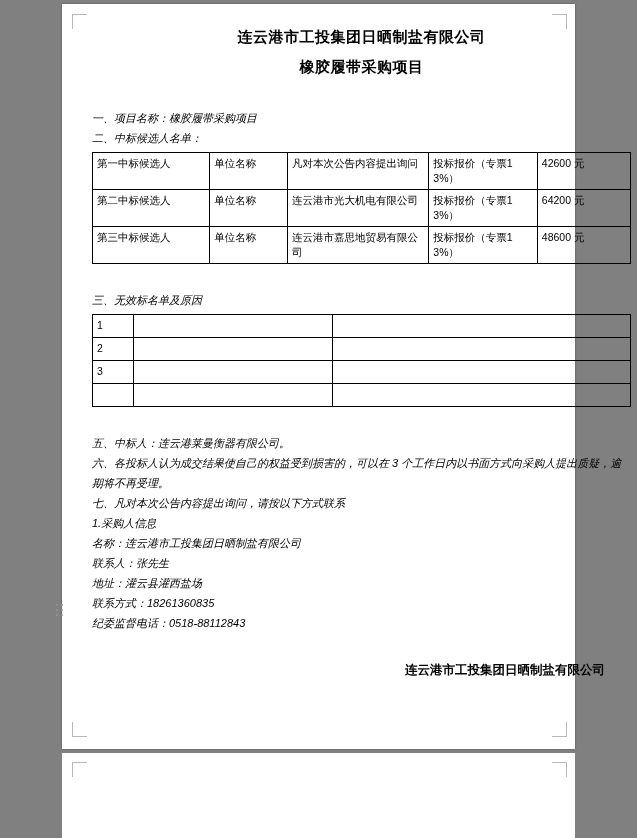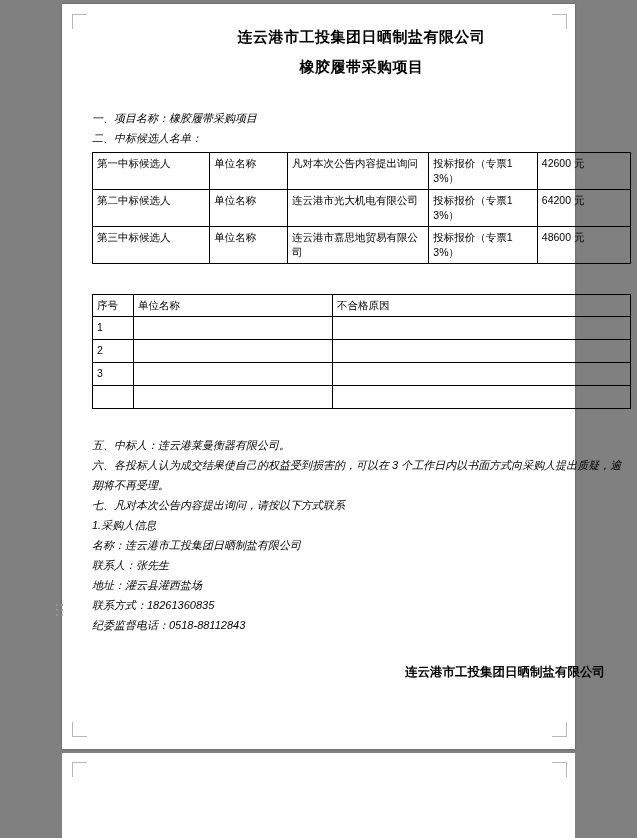--- a/index.html
+++ b/index.html
@@ -176,28 +176,24 @@
             <td>单位名称</td>
             <td>连云港市嘉思地贸易有限公司</td>
             <td>投标报价（专票13%）</td>
             <td>48600 元</td>
           </tr>
         </tbody>
       </table>
 
       <div class="section-gap"></div>
 
+      <div class="para">三、无效标名单及原因</div>
 
       <table class="grid invalid">
         <tbody>
-          <tr>
-            <td>序号</td>
-            <td>单位名称</td>
-            <td>不合格原因</td>
-          </tr>
           <tr>
             <td class="empty-row">1</td>
             <td class="empty-row"></td>
             <td class="empty-row"></td>
           </tr>
           <tr>
             <td class="empty-row">2</td>
             <td class="empty-row"></td>
             <td class="empty-row"></td>
           </tr>

